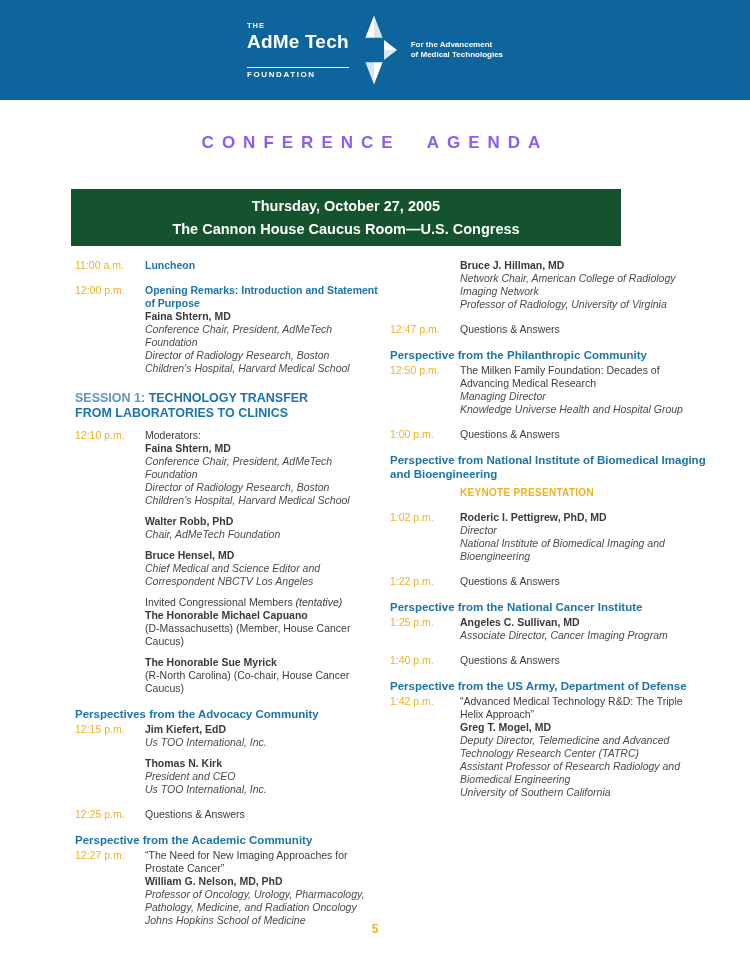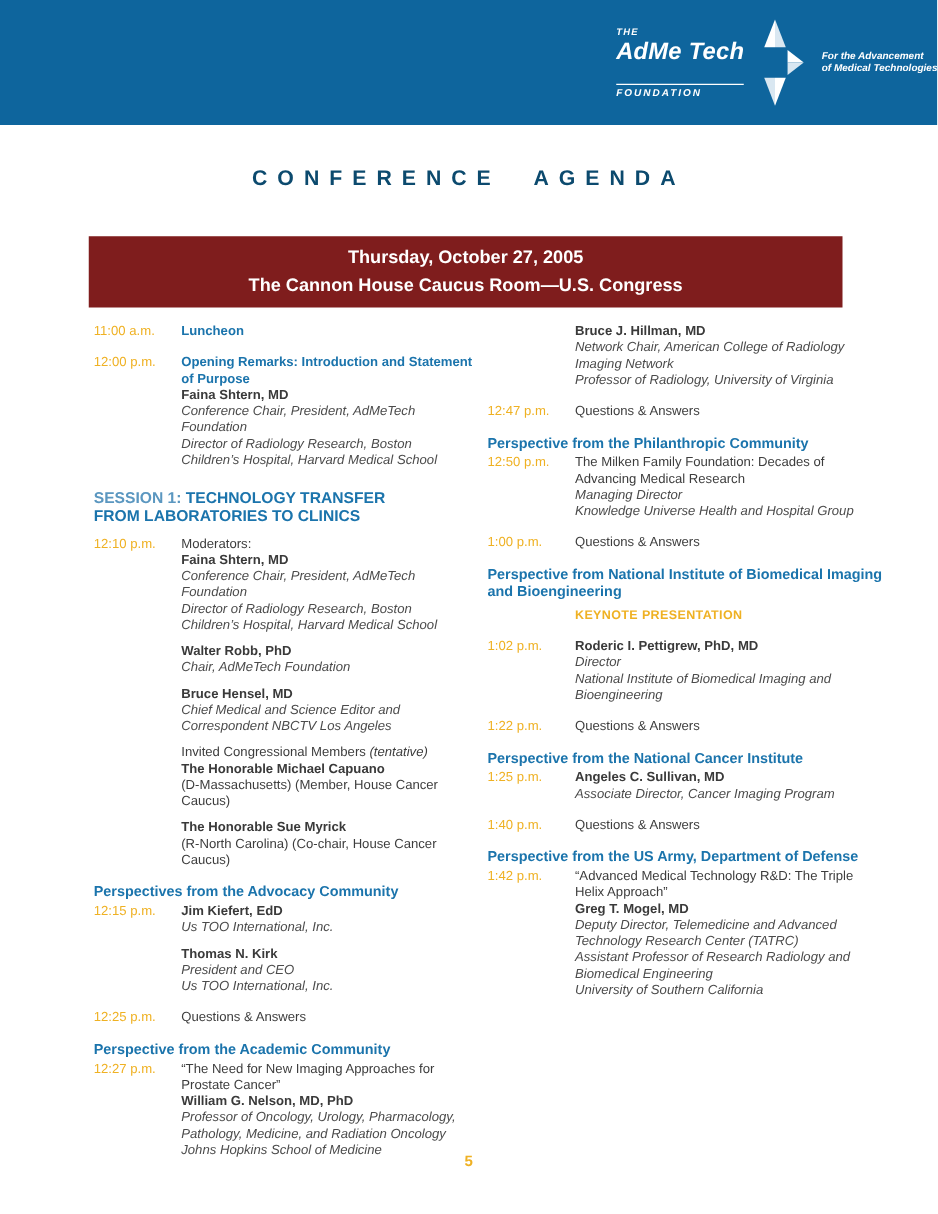--- a/index.html
+++ b/index.html
@@ -7,41 +7,41 @@
   body {
     width: 750px; height: 971px;
     font-family: "Liberation Sans", sans-serif;
     -webkit-font-smoothing: antialiased;
   }
   .page { position: relative; width: 750px; height: 971px; background: #ffffff; overflow: hidden; }
 
   
   .top-band {
     height: 100px; background: #0e659d;
-    display: flex; align-items: center; justify-content: flex-end; font-style: italic;
+    display: flex; align-items: center; justify-content: center;
   }
   .logo { display: flex; align-items: center; }
   .logo-text { text-align: left; color: #ffffff; margin-right: 2px; }
   .logo-the { font-size: 7.5px; font-weight: bold; letter-spacing: 1px; margin-bottom: 1px; }
   .logo-name { font-size: 19px; font-weight: bold; letter-spacing: 0.2px; padding-bottom: 14px; border-bottom: 1.5px solid #ffffff; }
   .logo-foundation { font-size: 8px; font-weight: bold; letter-spacing: 1.6px; margin-top: 2px; }
   .logo-star { display: block; }
   .logo-tagline { color: #ffffff; font-size: 8px; font-weight: bold; line-height: 10px; margin-left: 14px; text-align: left; }
 
   
   .page-title {
     margin-top: 33px; text-align: center;
-    color: #0c4a6e; font-size: 17px; font-weight: bold;
+    color: #8b5cf6; font-size: 17px; font-weight: bold;
     letter-spacing: 8px; word-spacing: 14px;
   }
 
   
   .banner {
-    margin: 36px 0 0 71px; width: 603px;
-    background: #7f1d1d; color: #ffffff; text-align: center;
+    margin: 36px 0 0 71px; width: 550px;
+    background: #14532d; color: #ffffff; text-align: center;
     padding: 10px 0 9px;
   }
   .banner .bline { font-size: 14.5px; font-weight: bold; line-height: 15px; }
   .banner .bline + .bline { margin-top: 8px; }
 
   
   .columns { display: flex; padding: 13px 0 0 75px; gap: 12px; }
   .col { width: 303px; }
   .col.right { width: 318px; }
 

